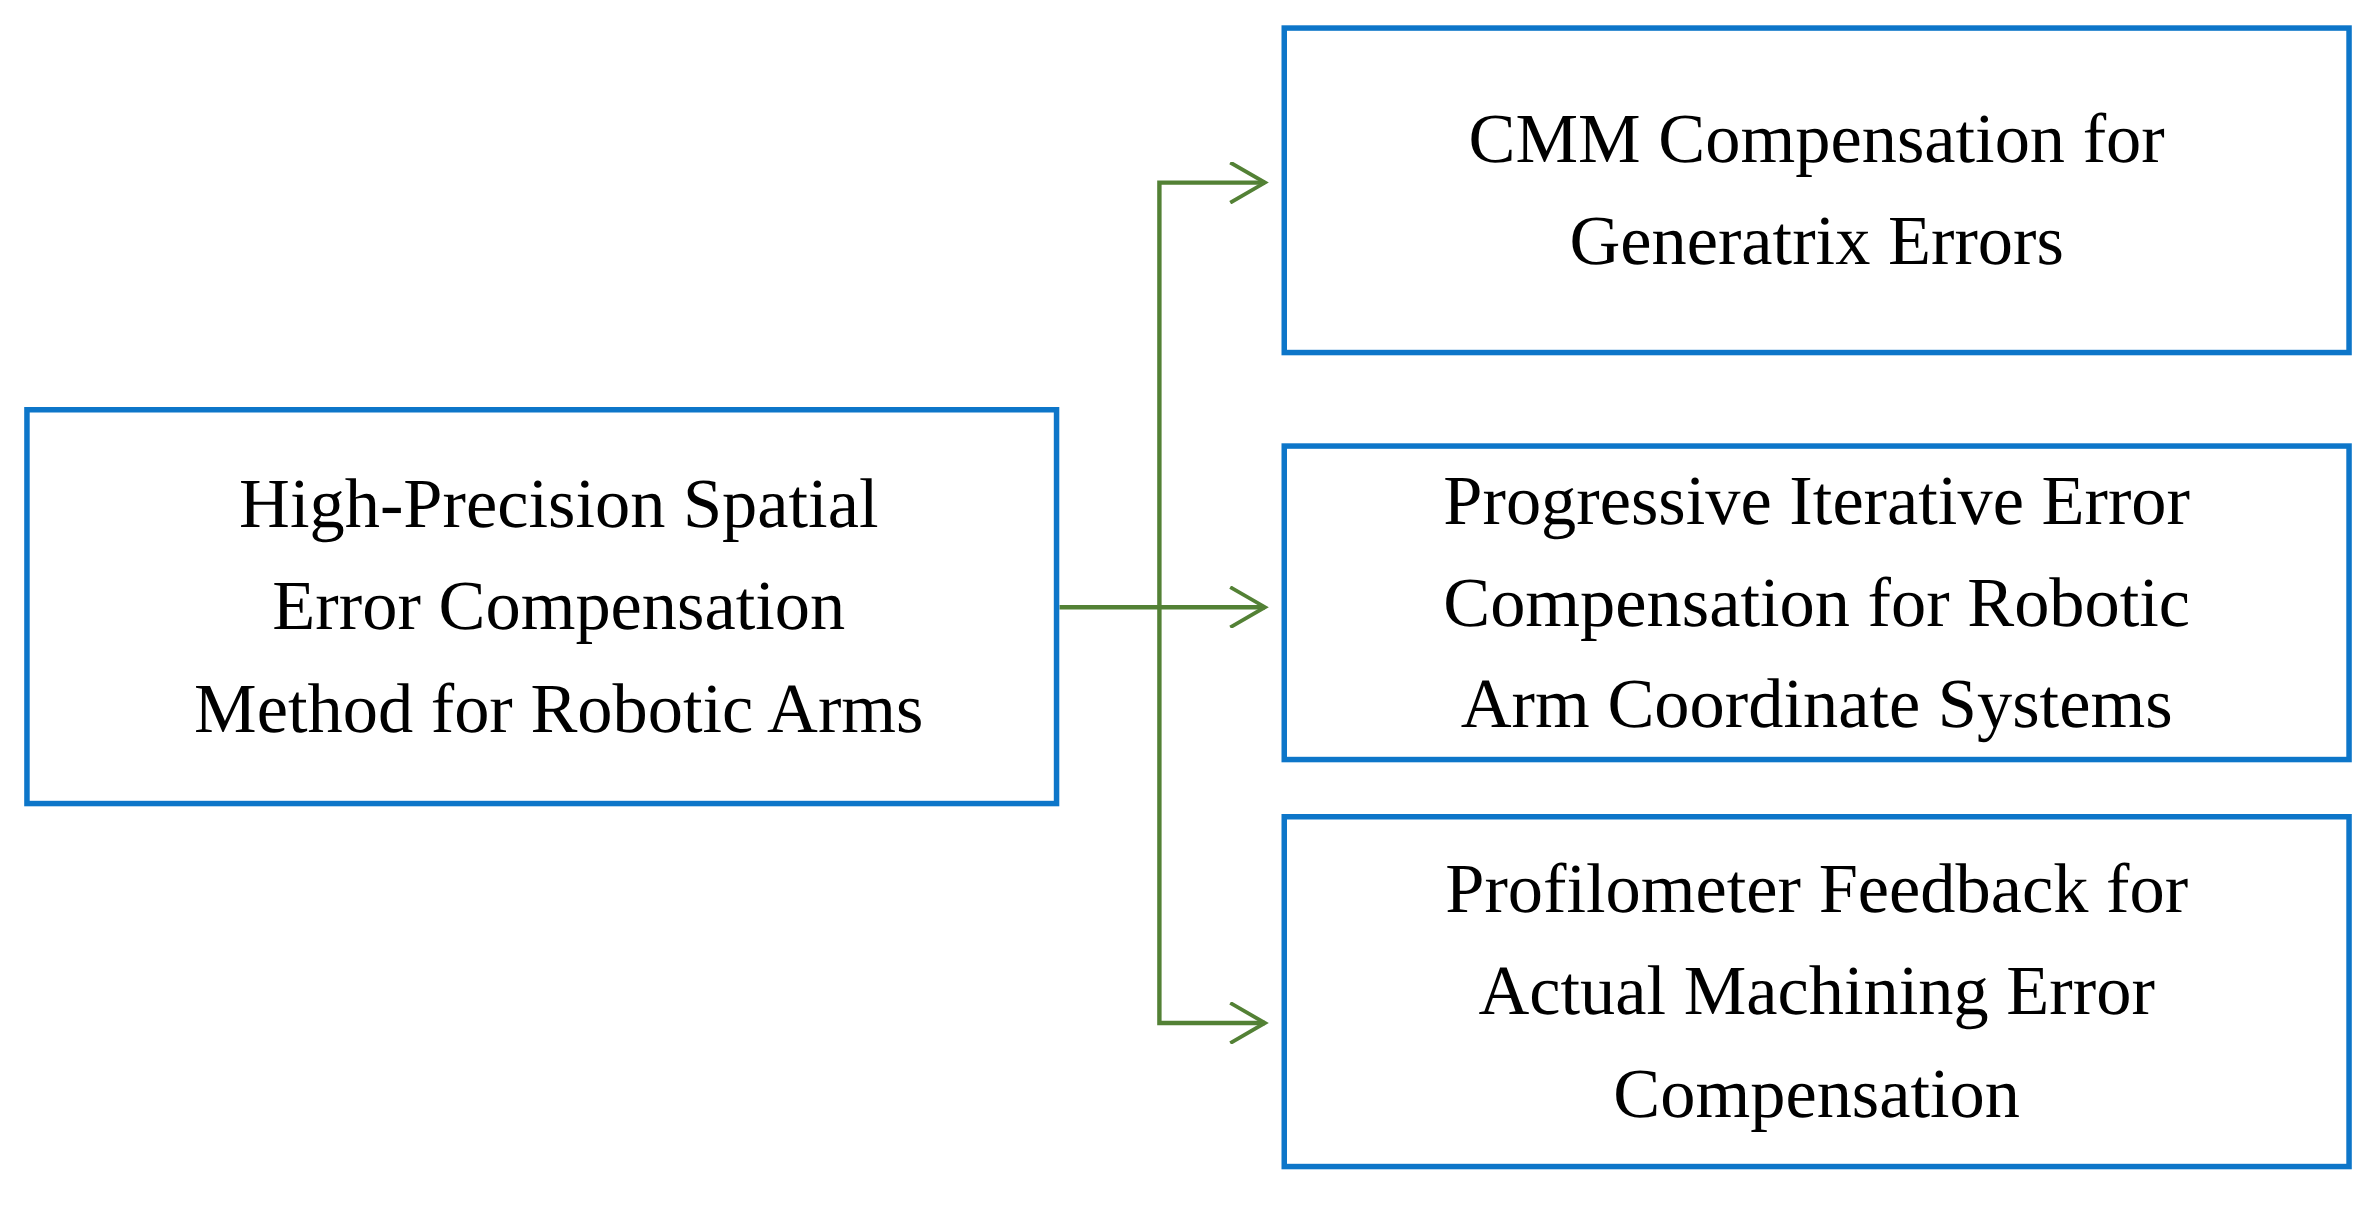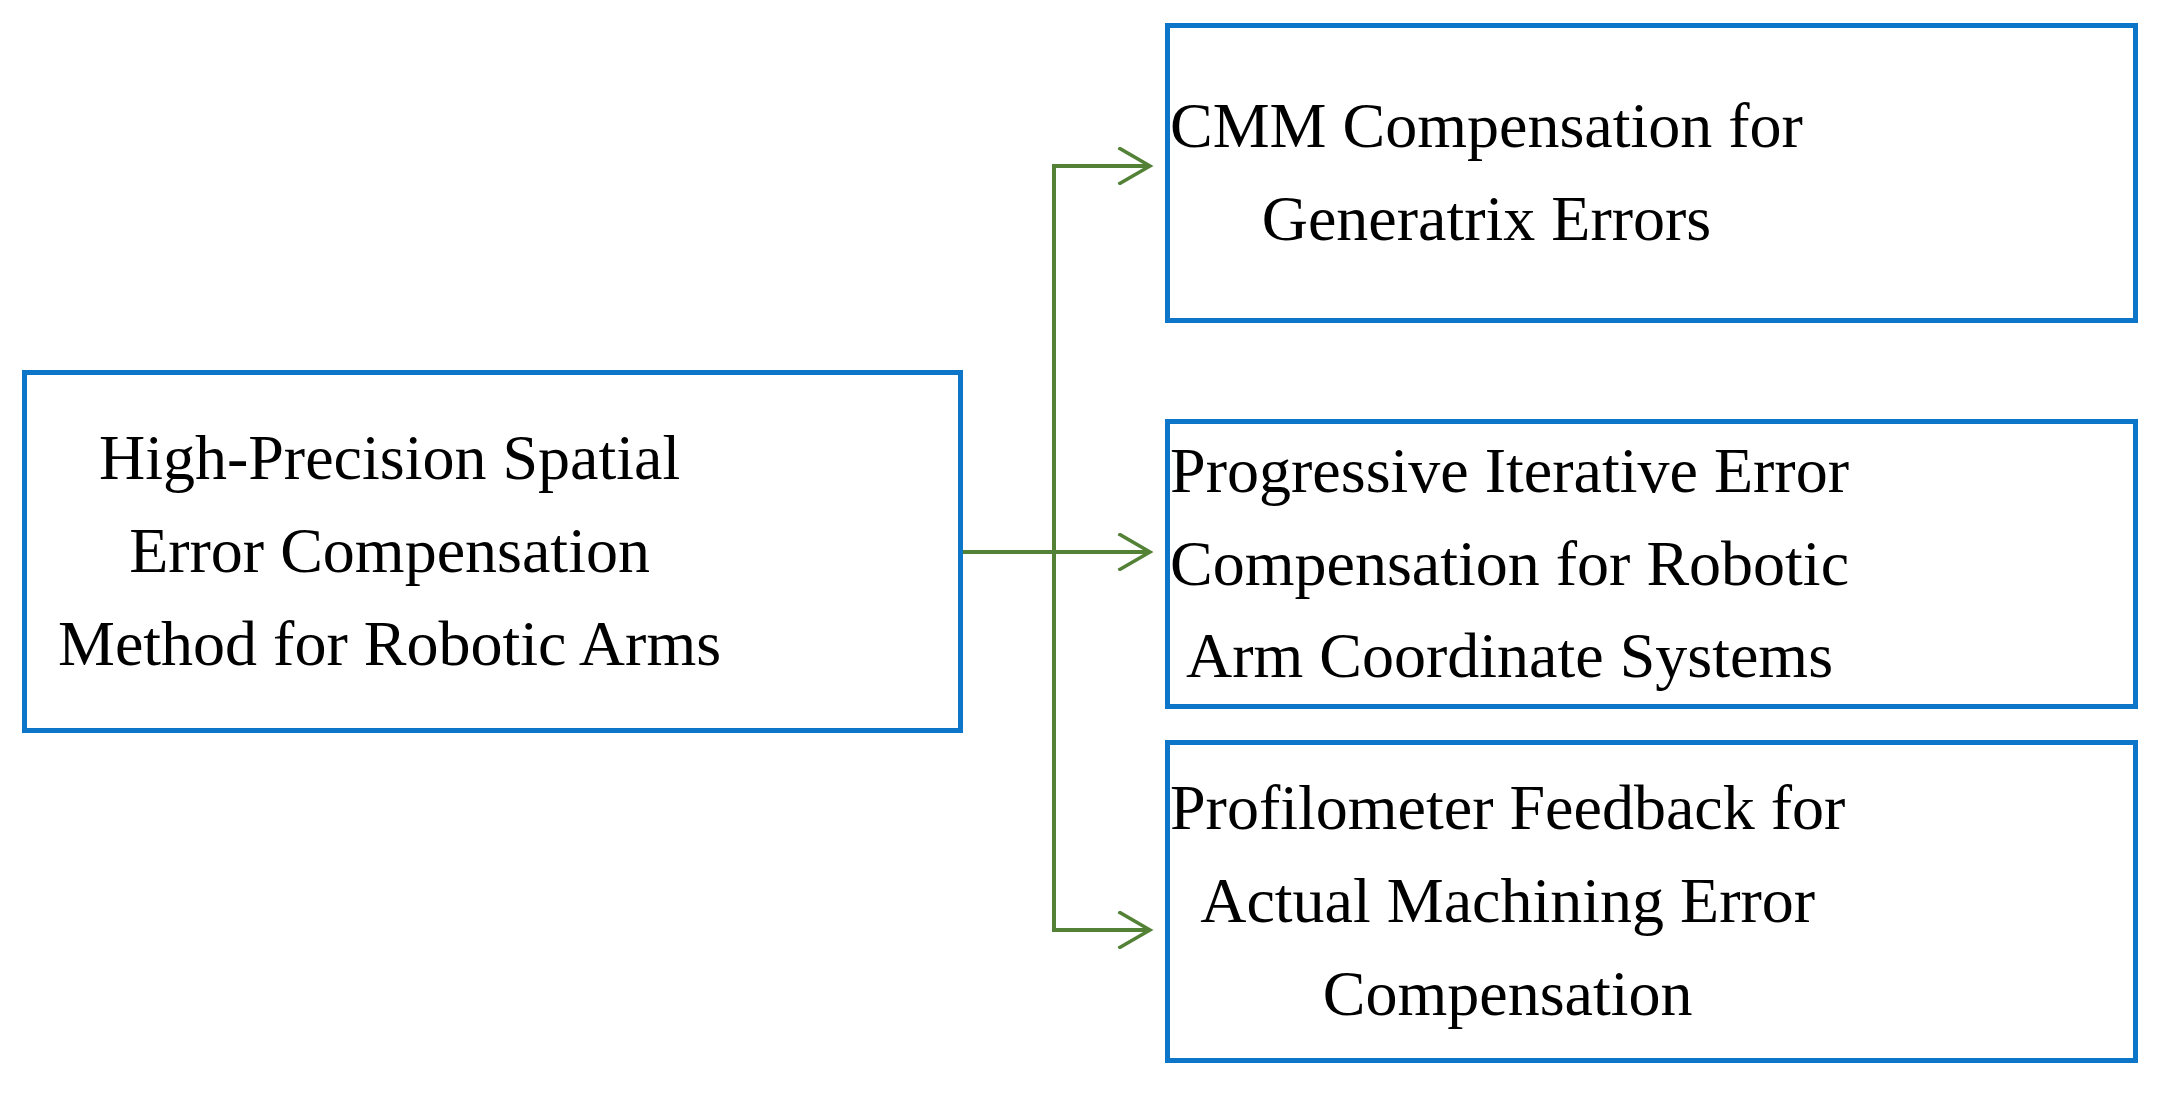--- a/index.html
+++ b/index.html
@@ -42,31 +42,31 @@
     stroke-width: 1.1;
     stroke-linecap: square;
   }
   .box {
     position: absolute;
     box-sizing: border-box;
     border: 5px solid var(--box-border);
     background: var(--background);
     display: flex;
     align-items: center;
-    justify-content: flex-start;
+    justify-content: center;
   }
   .label {
     white-space: pre-line;
     text-align: center;
     font-size: 64px;
     line-height: 1.45;
   }
   .box-root   { left: 22px;   top: 370px; width: 941px; height: 363px; padding-left: 31px; }
   .box-top    { left: 1165px; top: 23px;  width: 973px; height: 300px; }
-  .box-mid    { left: 1165px; top: 403px; width: 973px; height: 290px; margin-top: 16px; }
+  .box-mid    { left: 1165px; top: 403px; width: 973px; height: 290px; }
   .box-bottom { left: 1165px; top: 740px; width: 973px; height: 323px; }
 </style>
 </head>
 <body>
 
 <div class="canvas">
 
   <svg class="arrows" viewBox="0 0 2161 1107" xmlns="http://www.w3.org/2000/svg">
     <defs>
       <marker id="arrowhead" viewBox="0 0 12 12" refX="10.5" refY="6" markerWidth="9.5" markerHeight="9.5" orient="auto" markerUnits="strokeWidth">

